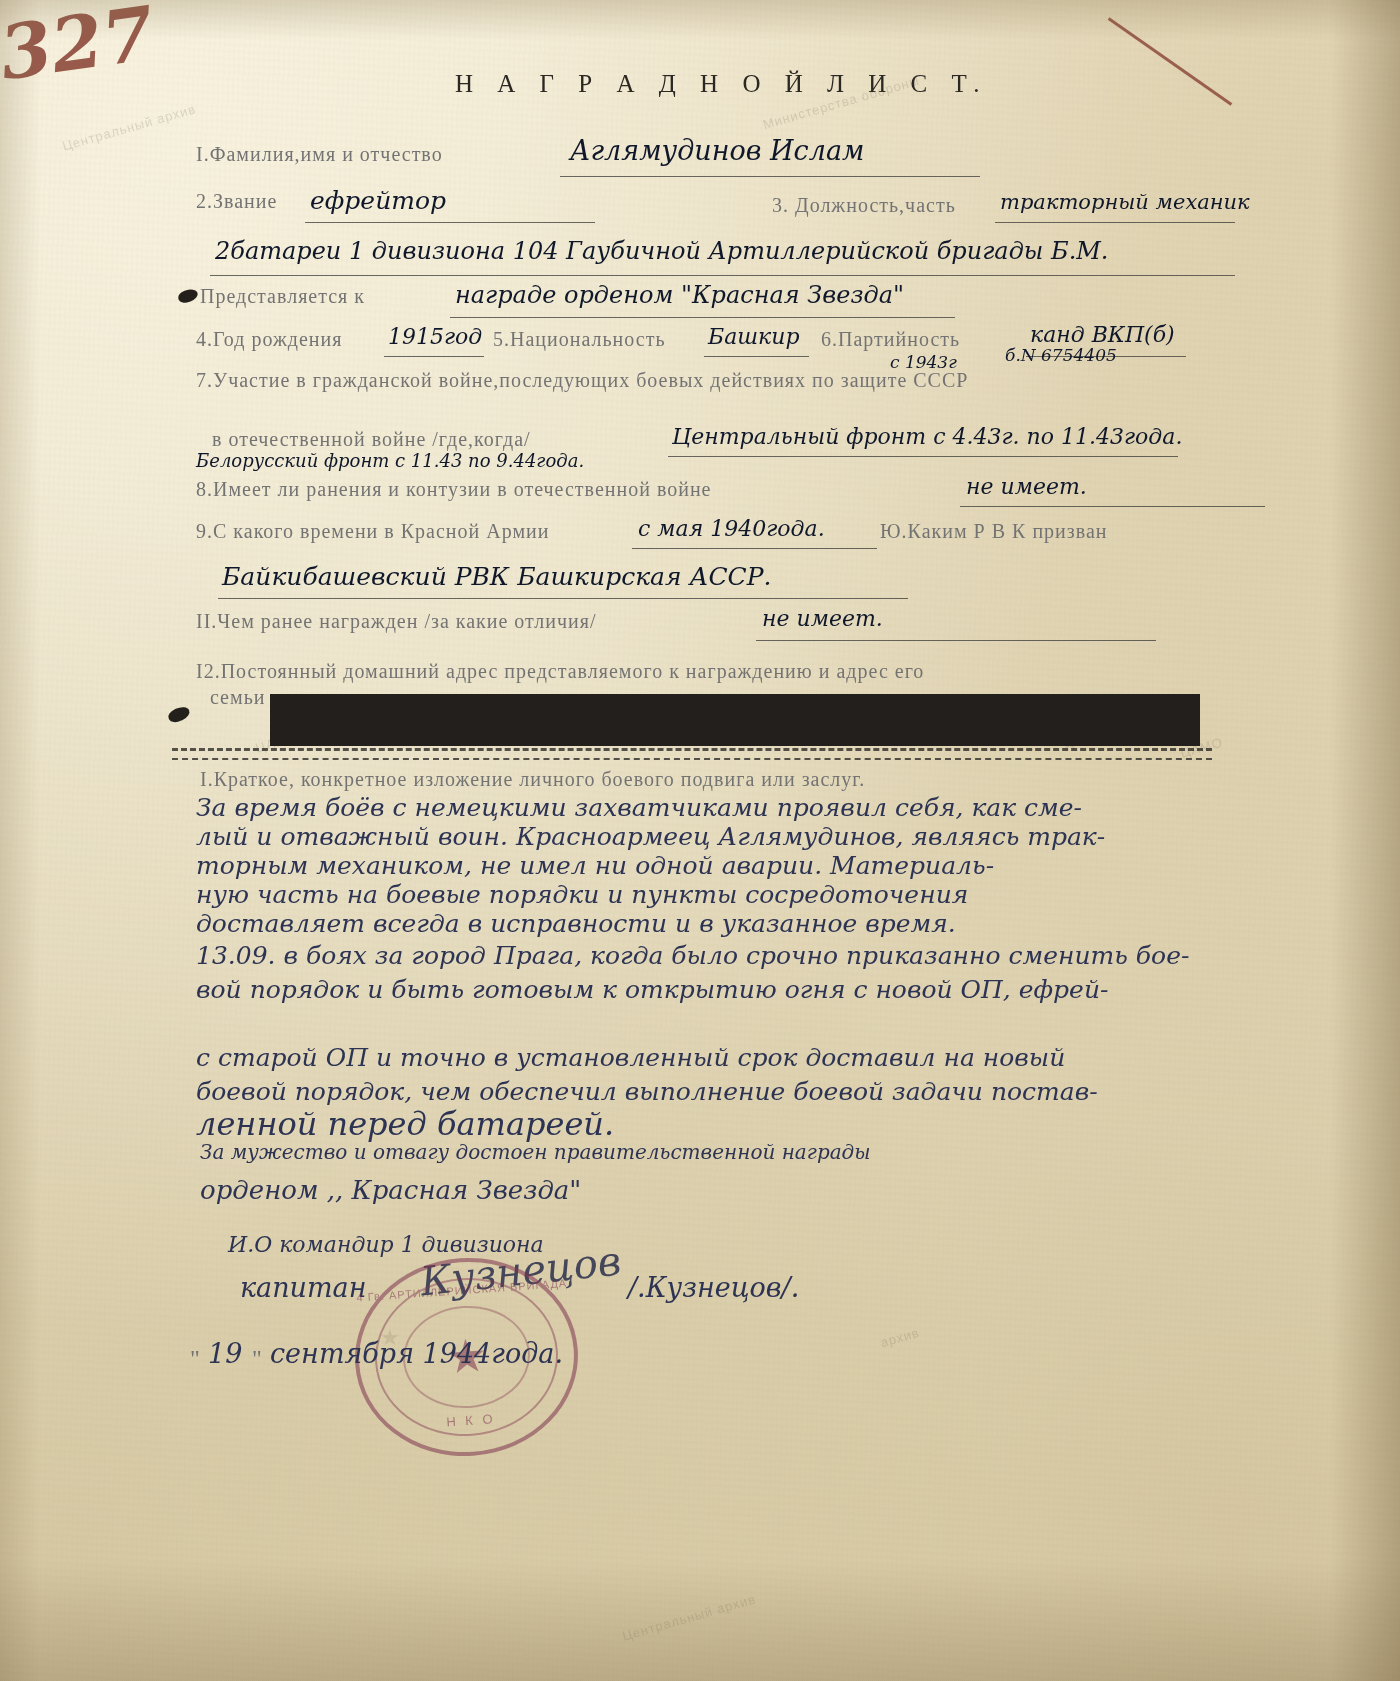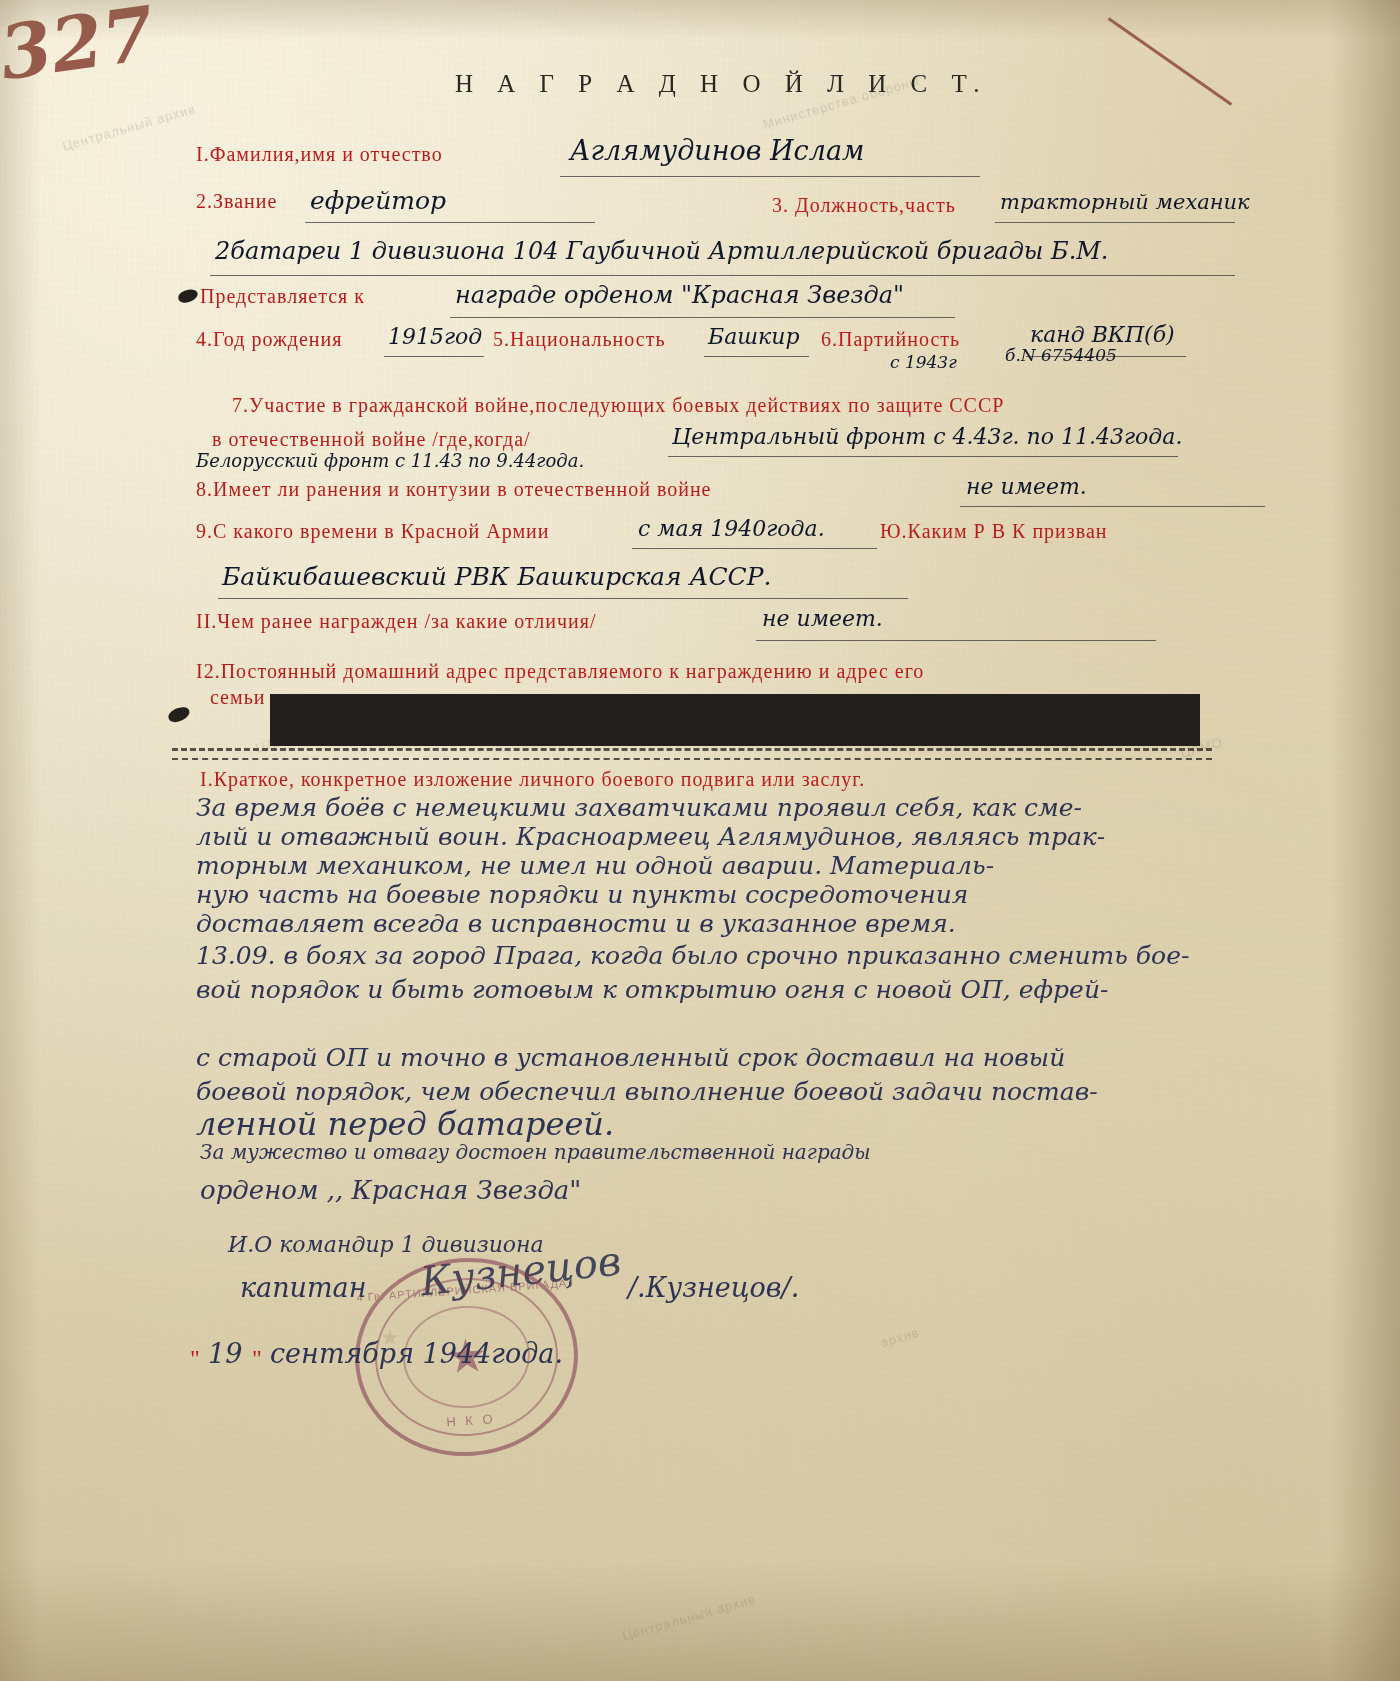--- a/index.html
+++ b/index.html
@@ -58,21 +58,21 @@
 
   .content {
     position: absolute;
     inset: 0;
   }
 
   
   .typed {
     position: absolute;
     font-family: "Liberation Serif", serif;
-    color: #b91c1c;
+    color: #737373;
     font-size: 20px;
     letter-spacing: 1.0px;
     white-space: nowrap;
   }
   .typed.title {
     font-size: 25px;
     letter-spacing: 9px;
     color: #2b2824;
   }
 
@@ -265,21 +265,21 @@
     <div class="hand" style="left:708px; top:324px; font-size:22px;">Башкир</div>
     <div class="rule" style="left:704px; top:356px; width:105px;"></div>
 
     <div class="typed" style="left:821px; top:328px;">6.Партийность</div>
     <div class="hand" style="left:1030px; top:322px; font-size:22px;">канд ВКП(б)</div>
     <div class="rule" style="left:1026px; top:356px; width:160px;"></div>
 
     <div class="hand" style="left:855px; top:352px; font-size:17px;margin-left:35px;">с 1943г</div>
     <div class="hand" style="left:1005px; top:345px; font-size:17px;">б.N 6754405</div>
 
-    <div class="typed" style="left:196px; top:394px;margin-left:36px;">7.Участие в гражданской войне,последующих боевых действиях по защите СССР</div>
+    <div class="typed" style="left:196px; top:369px;">7.Участие в гражданской войне,последующих боевых действиях по защите СССР</div>
     <div class="typed" style="left:212px; top:428px;">в отечественной войне /где,когда/</div>
     <div class="hand" style="left:672px; top:424px; font-size:22px;">Центральный фронт с 4.43г. по 11.43года.</div>
     <div class="rule" style="left:668px; top:456px; width:510px;"></div>
     <div class="hand" style="left:196px; top:450px; font-size:18px;">Белорусский фронт с 11.43 по 9.44года.</div>
 
     <div class="typed" style="left:196px; top:478px;">8.Имеет ли ранения и контузии в отечественной войне</div>
     <div class="hand" style="left:966px; top:474px; font-size:22px;">не имеет.</div>
     <div class="rule" style="left:960px; top:506px; width:305px;"></div>
 
     <div class="typed" style="left:196px; top:520px;">9.С какого времени в Красной Армии</div>

